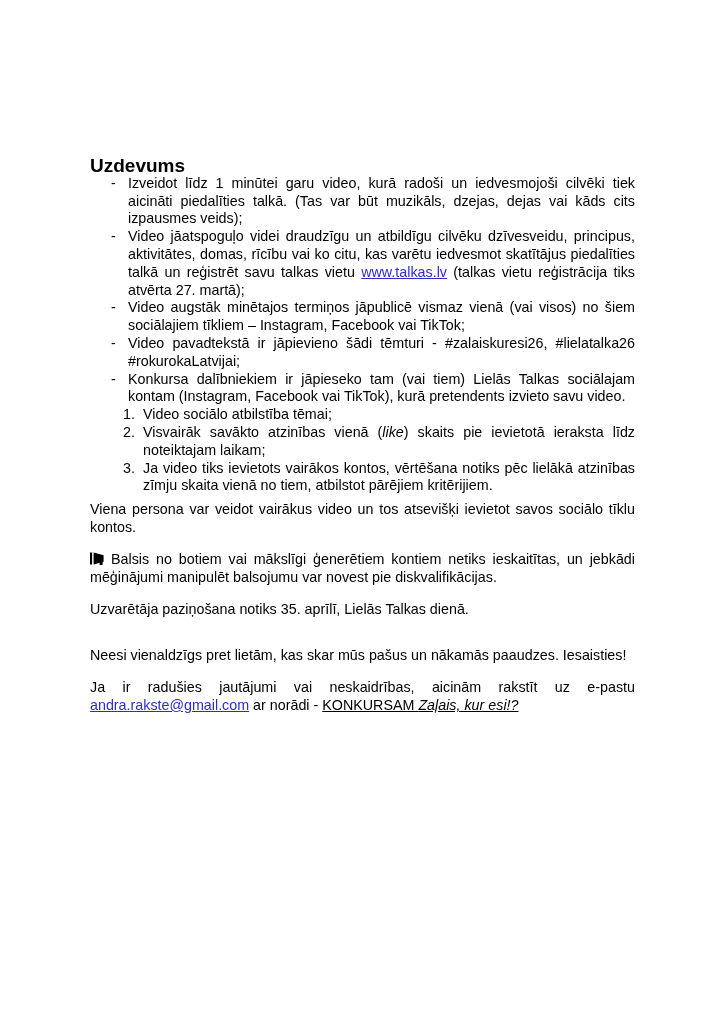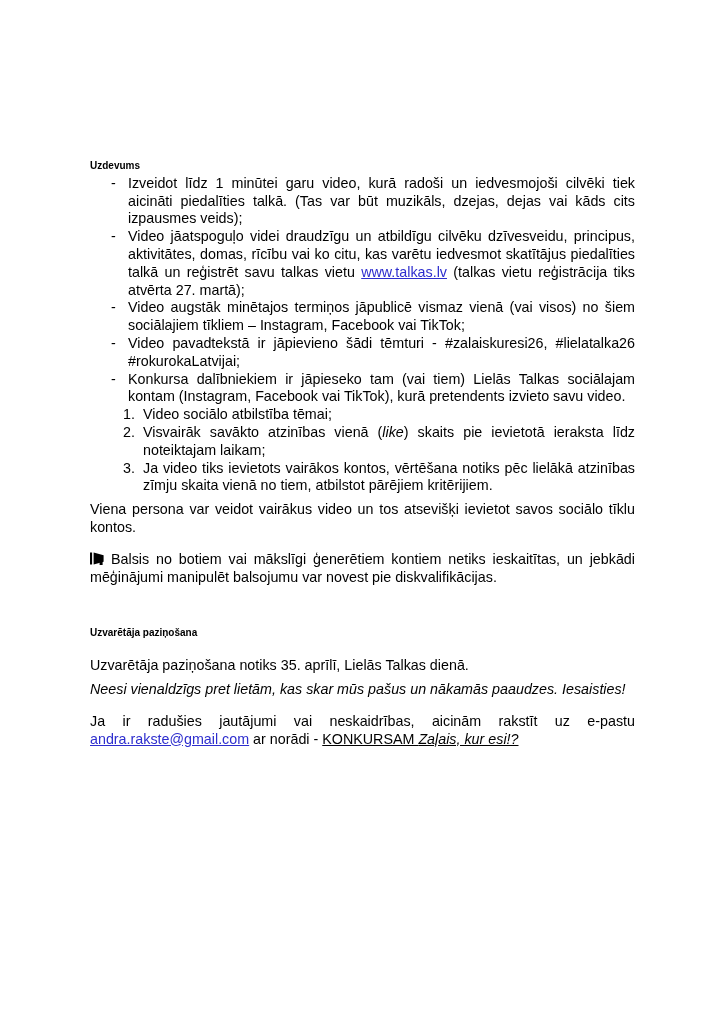--- a/index.html
+++ b/index.html
@@ -14,21 +14,21 @@
   .page {
     position: relative;
     width: 724px;
     height: 1024px;
     background: #ffffff;
     padding: 157px 89px 0 90px;
     font-size: 14.3px;
     line-height: 17.8px;
   }
   .heading {
-    font-size: 10px;
+    font-size: 19px;
     font-weight: 700;
     line-height: 17.8px;
     text-align: left;
   }
   .para { text-align: justify; }
   .list .li { position: relative; text-align: justify; }
   .list.dash .li { padding-left: 38px; }
   .list.dash .marker { position: absolute; left: 21px; top: 0; }
   .list.num .li { padding-left: 53px; }
   .list.num .marker { position: absolute; left: 33px; top: 0; }
@@ -40,21 +40,21 @@
     color: var(--link-color, #2d2dce);
     text-decoration: underline;
     cursor: pointer;
     margin-top: 20px;
   }
   .mt-criteria { margin-top: 9px; margin-bottom: 14px; }
   .mt-viena   { margin-top: 6px; }
   .mt-bots    { margin-top: 14px; }
   .mt-winner  { margin-top: 38px; }
   .mt-notiks  { margin-top: 15px; }
-  .mt-neesi   { margin-top: 6px; font-style: italic; }
+  .mt-neesi   { margin-top: 28px; }
   .mt-contact { margin-top: 14px; }
   .mega-icon {
     display: inline-block;
     width: 16px;
     height: 13px;
     vertical-align: -1px;
     margin-right: 5px;
   }
   .mega-icon svg { display: block; width: 16px; height: 13px; }
 </style>
@@ -81,21 +81,20 @@
     </div>
 
   <p class="para mt-viena">Viena persona var veidot vairākus video un tos atsevišķi ievietot savos sociālo tīklu kontos.</p>
 
   <p class="para mt-bots"><span class="mega-icon"><svg viewBox="0 0 16 13" xmlns="http://www.w3.org/2000/svg" fill="#000000">
           <rect x="0" y="0.5" width="2.1" height="12"></rect>
           <polygon points="3.6,0.5 13.6,3.3 13.6,9.7 3.6,12.5"></polygon>
           <rect x="9.6" y="8.8" width="3" height="4.2"></rect>
         </svg></span><span>Balsis no botiem vai mākslīgi ģenerētiem kontiem netiks ieskaitītas, un jebkādi mēģinājumi manipulēt balsojumu var novest pie diskvalifikācijas.</span></p>
 
-  <div class="heading mt-winner">Uzvarētāja paziņošana</div>
 
   <p class="para mt-notiks">Uzvarētāja paziņošana notiks 35. aprīlī, Lielās Talkas dienā.</p>
 
   <p class="para mt-neesi">Neesi vienaldzīgs pret lietām, kas skar mūs pašus un nākamās paaudzes. Iesaisties!</p>
 
   <p class="para mt-contact"><span class="run plain">Ja ir radušies jautājumi vai neskaidrības, aicinām rakstīt uz e-pastu </span><span class="run link">andra.rakste@gmail.com</span><span class="run plain">  ar norādi - </span><span class="run underline">KONKURSAM </span><span class="run underline-italic">Zaļais, kur esi!?</span></p>
 
 </div>
 
 </body></html>

